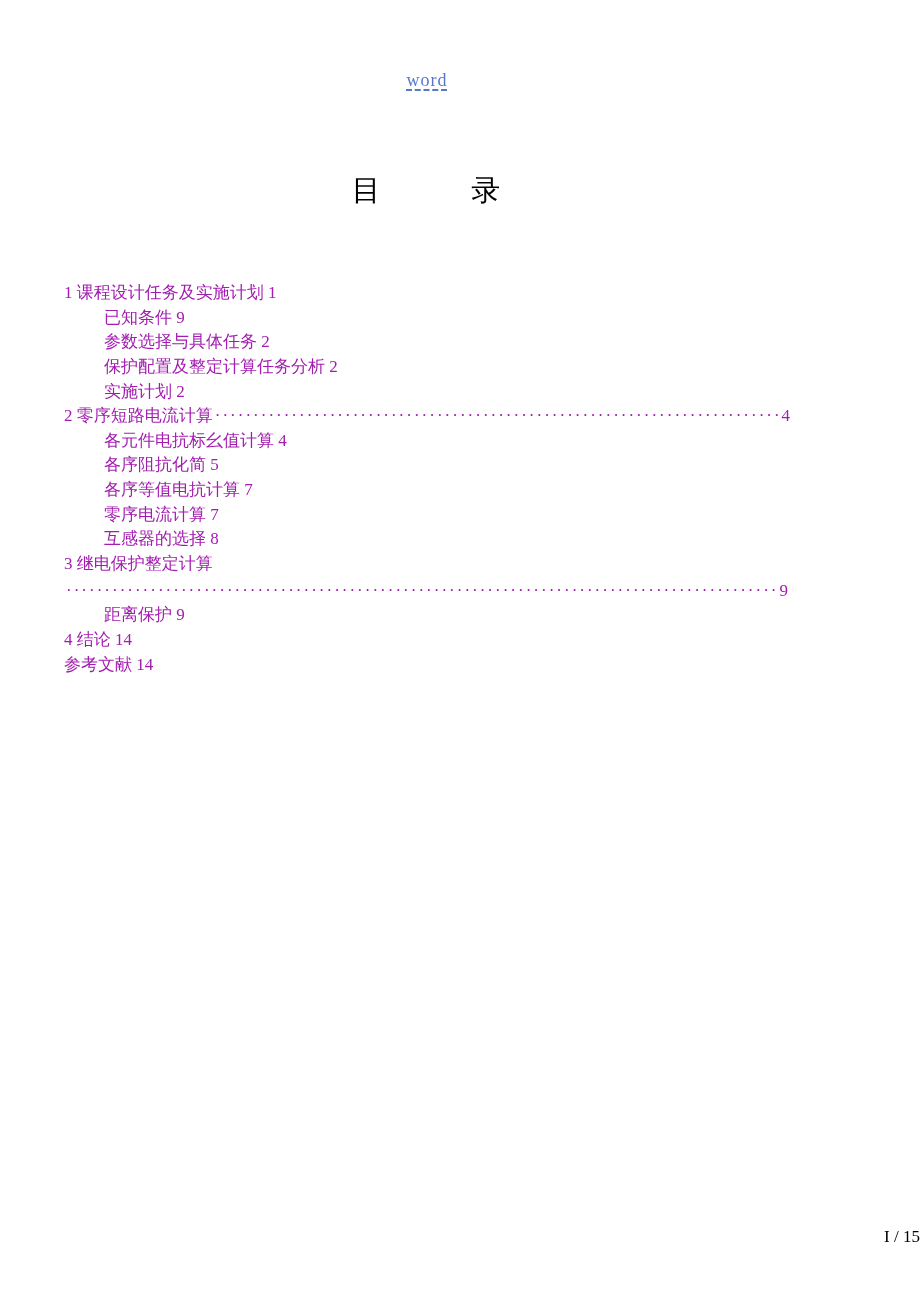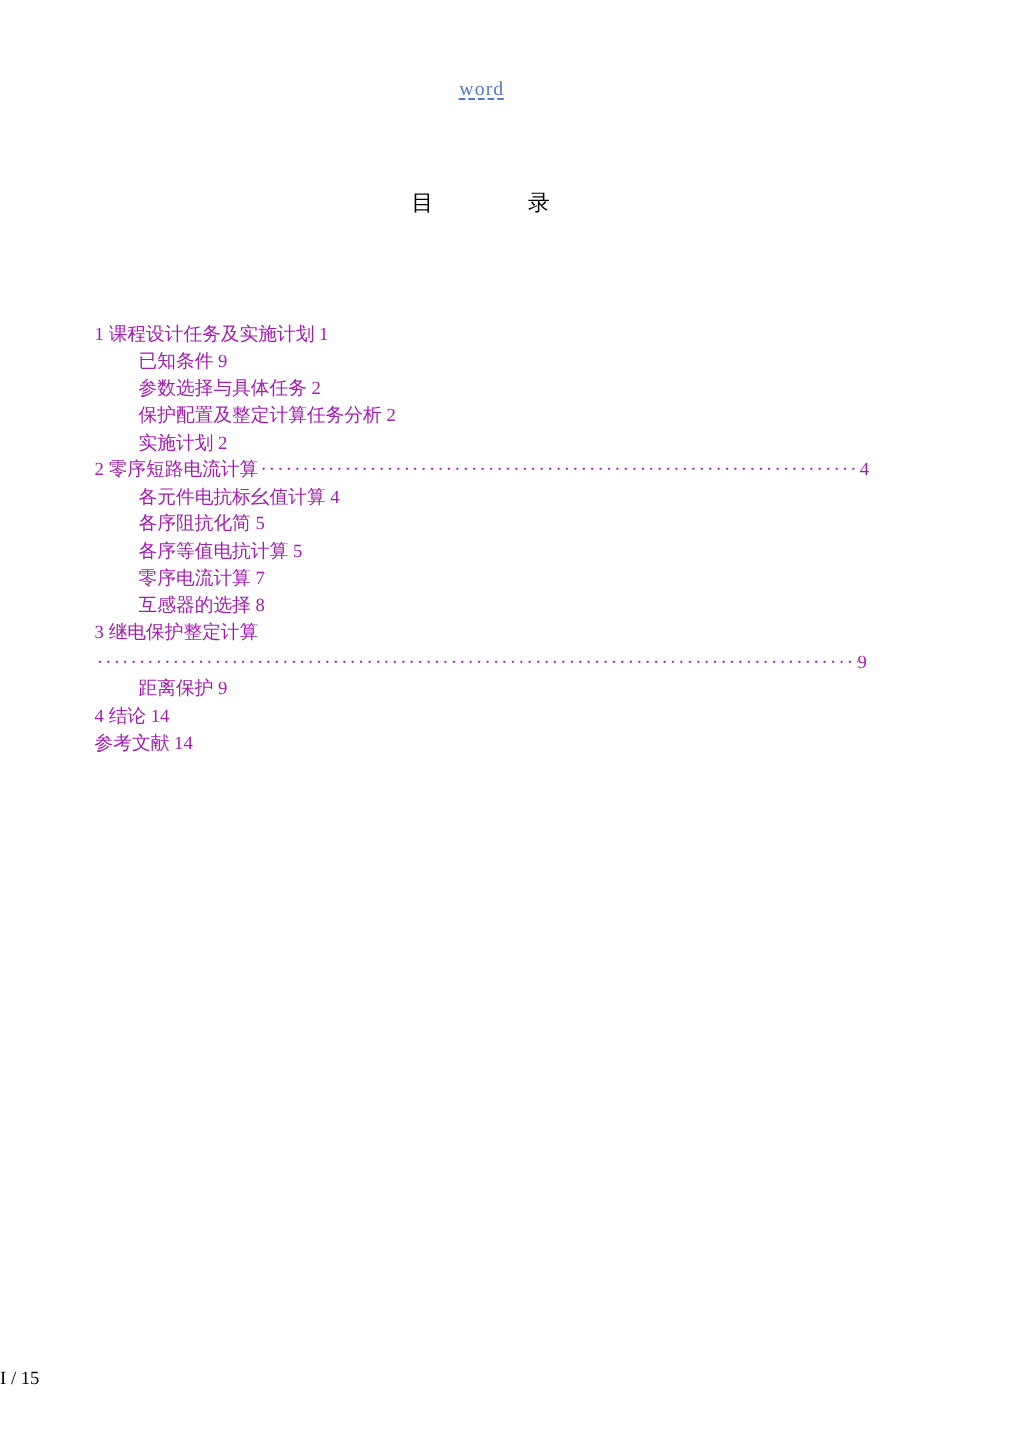--- a/index.html
+++ b/index.html
@@ -8,39 +8,39 @@
       box-sizing: border-box;
     }
     body {
       width: 920px;
       height: 1302px;
       background: #ffffff;
       font-family: "SimSun", "宋体", serif;
       position: relative;
     }
     .page {
-      padding: 70px 130px 60px 86px;
+      padding: 70px 130px 60px 64px;
       height: 100%;
       position: relative;
     }
     .header-word {
       text-align: center;
       color: #5577cc;
       font-size: 18px;
       text-decoration: underline;
       text-decoration-style: dashed;
       text-underline-offset: 4px;
       margin-bottom: 80px;
       letter-spacing: 1px;
     }
     .title {
       text-align: center;
-      font-size: 20px;
+      font-size: 29px;
       font-weight: normal;
-      margin-bottom: 94px;
+      margin-bottom: 70px;
       letter-spacing: 2px;
     }
     .title-mu {
       display: inline-block;
     }
     .title-gap {
       display: inline-block;
       width: 70px;
     }
     .title-lu {
@@ -74,24 +74,24 @@
     }
     .dotted-line .pagenum {
       flex-shrink: 0;
     }
     .section3-dots {
       margin-top: 2px;
       letter-spacing: 2px;
     }
     .footer {
       position: absolute;
-      bottom: 39px;
+      bottom: 55px;
       left: 0;
       width: 100%;
-      text-align: left;
+      text-align: right;
       font-size: 17px;
       font-family: "Times New Roman", serif;
     }
   </style>
 </head>
 <body>
 
 <div class="page">
 
   <div class="header-word">word</div>
@@ -110,21 +110,21 @@
     <div class="toc-line indent-1">保护配置及整定计算任务分析 2</div>
     <div class="toc-line indent-1">实施计划 2</div>
 
     <div class="dotted-line">
       <span class="prefix">2 零序短路电流计算</span>
       <span class="dots">································································································</span>
       <span class="pagenum">4</span>
     </div>
     <div class="toc-line indent-1">各元件电抗标幺值计算 4</div>
     <div class="toc-line indent-1">各序阻抗化简 5</div>
-    <div class="toc-line indent-1">各序等值电抗计算 5</div>
+    <div class="toc-line indent-1">各序等值电抗计算 7</div>
     <div class="toc-line indent-1">零序电流计算 7</div>
     <div class="toc-line indent-1">互感器的选择 8</div>
 
     <div class="toc-line">3 继电保护整定计算</div>
     <div class="dotted-line section3-dots">
       <span class="dots">·······································································································</span>
       <span class="pagenum"> 9</span>
     </div>
     <div class="toc-line indent-1">距离保护 9</div>
 

